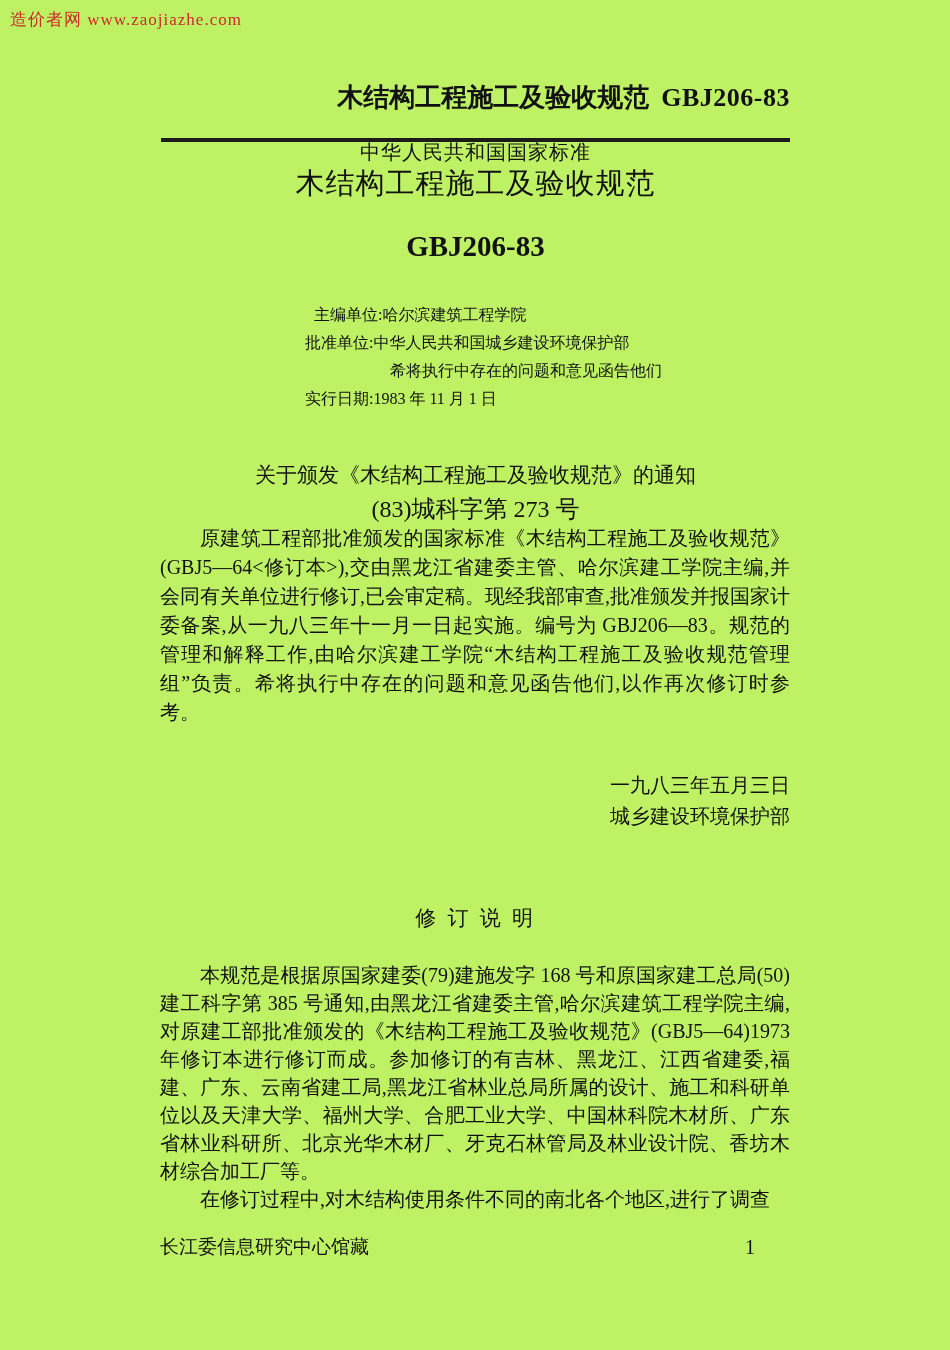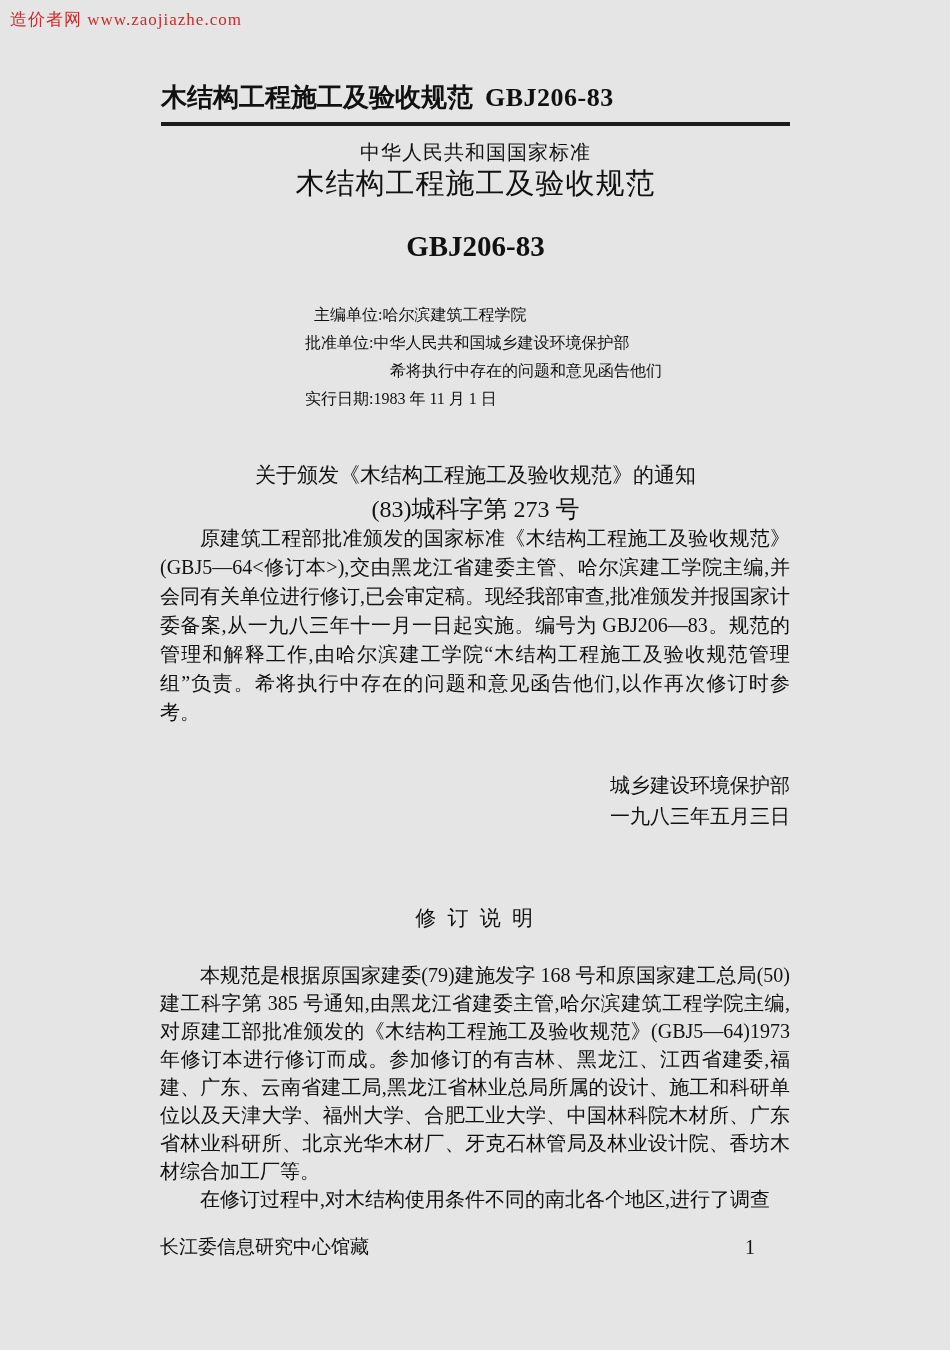--- a/index.html
+++ b/index.html
@@ -1,42 +1,42 @@
 <!DOCTYPE html>
 <html><head>
 <meta charset="utf-8">
 <style>
   html, body { margin: 0; padding: 0; background: #ffffff; }
   .page {
     position: relative;
     width: 950px;
     height: 1350px;
-    background: #e5e5e5;
+    background: #bef264;
     font-family: "Liberation Serif", "DejaVu Serif", serif;
     color: #111;
     overflow: hidden;
   }
   .watermark {
     position: absolute;
     left: 10px;
     top: 8px;
     font-size: 17px;
     letter-spacing: 1px;
     color: #cc2a2a;
     white-space: nowrap;
   }
   .doc-header {
     position: absolute;
     left: 161px;
     top: 80px;
     width: 629px;
-    text-align: left;
+    text-align: right;
     font-size: 26px;
     font-weight: bold;
-    padding-bottom: 7px;
+    padding-bottom: 23px;
     border-bottom: 4px solid #1b1b1b;
     white-space: nowrap;
   }
   .doc-header .hdr-code { margin-left: 12px; letter-spacing: 0.5px; }
   .std-label {
     position: absolute;
     top: 139px;
     left: 161px;
     width: 629px;
     text-align: center;
@@ -154,22 +154,22 @@
     <div class="info-line4">实行日期:1983 年 11 月 1 日</div>
   </div>
 
   <div class="notice-heading">关于颁发《木结构工程施工及验收规范》的通知</div>
 
   <div class="notice-number">(83)城科字第 273 号</div>
 
   <p class="body-para notice-body">原建筑工程部批准颁发的国家标准《木结构工程施工及验收规范》(GBJ5—64&lt;修订本&gt;),交由黑龙江省建委主管、哈尔滨建工学院主编,并会同有关单位进行修订,已会审定稿。现经我部审查,批准颁发并报国家计委备案,从一九八三年十一月一日起实施。编号为 GBJ206—83。规范的管理和解释工作,由哈尔滨建工学院“木结构工程施工及验收规范管理组”负责。希将执行中存在的问题和意见函告他们,以作再次修订时参考。</p>
 
   <div class="signature">
+    <div>一九八三年五月三日</div>
     <div>城乡建设环境保护部</div>
-    <div>一九八三年五月三日</div>
   </div>
 
   <div class="section-heading">修 订 说 明</div>
 
   <p class="body-para revision-para1">本规范是根据原国家建委(79)建施发字 168 号和原国家建工总局(50)建工科字第 385 号通知,由黑龙江省建委主管,哈尔滨建筑工程学院主编,对原建工部批准颁发的《木结构工程施工及验收规范》(GBJ5—64)1973 年修订本进行修订而成。参加修订的有吉林、黑龙江、江西省建委,福建、广东、云南省建工局,黑龙江省林业总局所属的设计、施工和科研单位以及天津大学、福州大学、合肥工业大学、中国林科院木材所、广东省林业科研所、北京光华木材厂、牙克石林管局及林业设计院、香坊木材综合加工厂等。</p>
 
   <p class="body-para revision-para2">在修订过程中,对木结构使用条件不同的南北各个地区,进行了调查</p>
 
   <div class="footer">
     <span>长江委信息研究中心馆藏</span>

